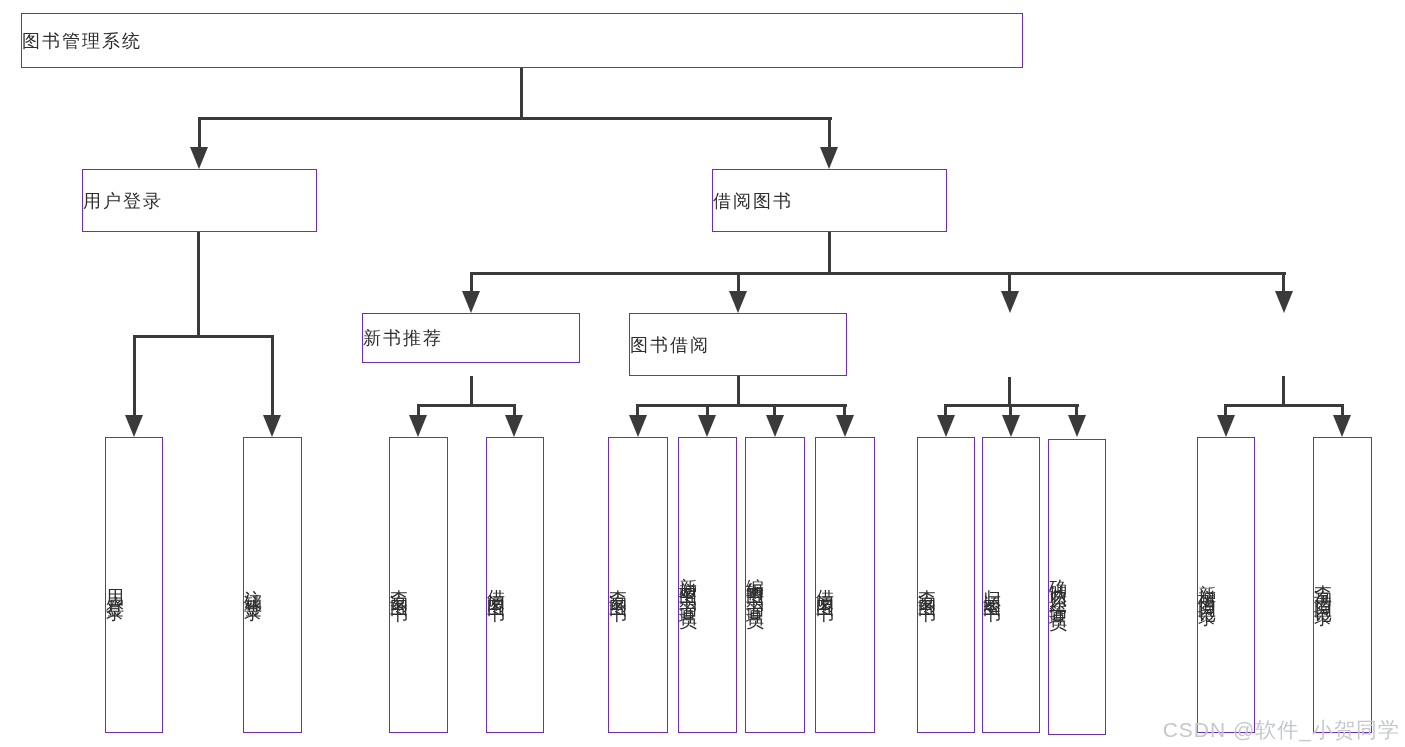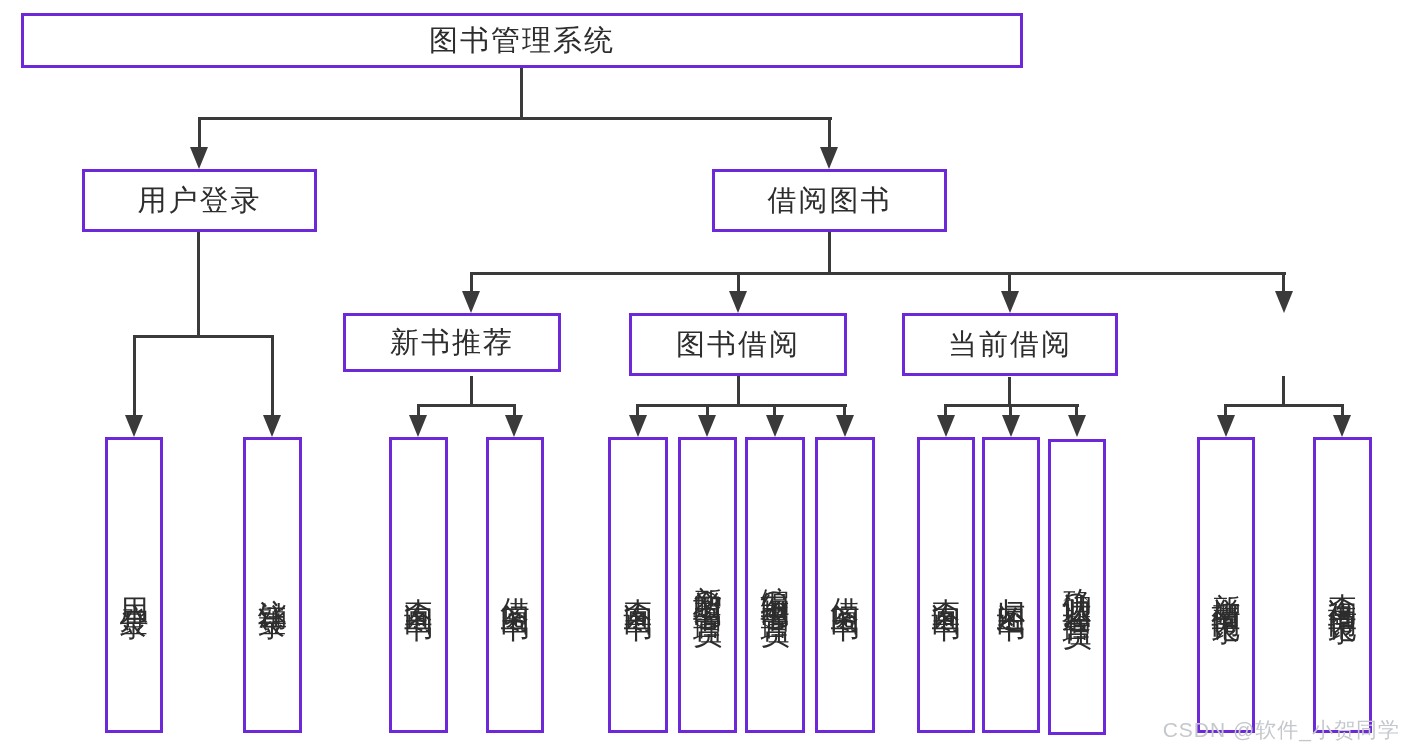--- a/index.html
+++ b/index.html
@@ -2,23 +2,23 @@
 <html><head>
 <meta charset="utf-8">
 <style>
   html,body { margin:0; padding:0; background:#ffffff; }
   #canvas {
     position:relative; width:1405px; height:747px; background:#ffffff;
     font-family:"Liberation Sans", sans-serif; overflow:hidden;
   }
   .box {
     position:absolute; box-sizing:border-box;
-    border:3px solid #6d28d9; background:#ffffff;
-    display:flex; align-items:center; justify-content:center;
-    color:#2d2d2d; font-size:29px; letter-spacing:2px; line-height:1;
+    border:1px solid #6d28d9; background:#ffffff;
+    display:flex; align-items:center; justify-content:flex-start;
+    color:#2d2d2d; font-size:18px; letter-spacing:2px; line-height:1;
   }
   .vbox span {
     writing-mode:vertical-rl; text-orientation:mixed;
     letter-spacing:5px; line-height:1;
   }
   .line { position:absolute; background:#3a3a3a; }
   .arrow {
     position:absolute; width:0; height:0;
     border-left:9px solid transparent; border-right:9px solid transparent;
     border-top:22px solid #3a3a3a;
@@ -39,28 +39,25 @@
     <span>图书管理系统</span>
   </div>
 
   <div class="box" style="left:82px;top:169px;width:235px;height:63px">
     <span>用户登录</span>
   </div>
   <div class="box" style="left:712px;top:169px;width:235px;height:63px">
     <span>借阅图书</span>
   </div>
 
-  <div class="box" style="left:343px;top:313px;width:218px;height:59px">
+  <div class="box" style="left:362px;top:313px;width:218px;height:50px">
     <span>新书推荐</span>
   </div>
   <div class="box" style="left:629px;top:313px;width:218px;height:63px">
     <span>图书借阅</span>
-  </div>
-  <div class="box" style="left:902px;top:313px;width:216px;height:63px">
-    <span>当前借阅</span>
   </div>
 
   <div class="box vbox" style="left:105px;top:437px;width:58px;height:296px">
     <span>用户登录</span>
   </div>
   <div class="box vbox" style="left:243px;top:437px;width:59px;height:296px">
     <span>注销登录</span>
   </div>
 
   <div class="box vbox" style="left:389px;top:437px;width:59px;height:296px">

